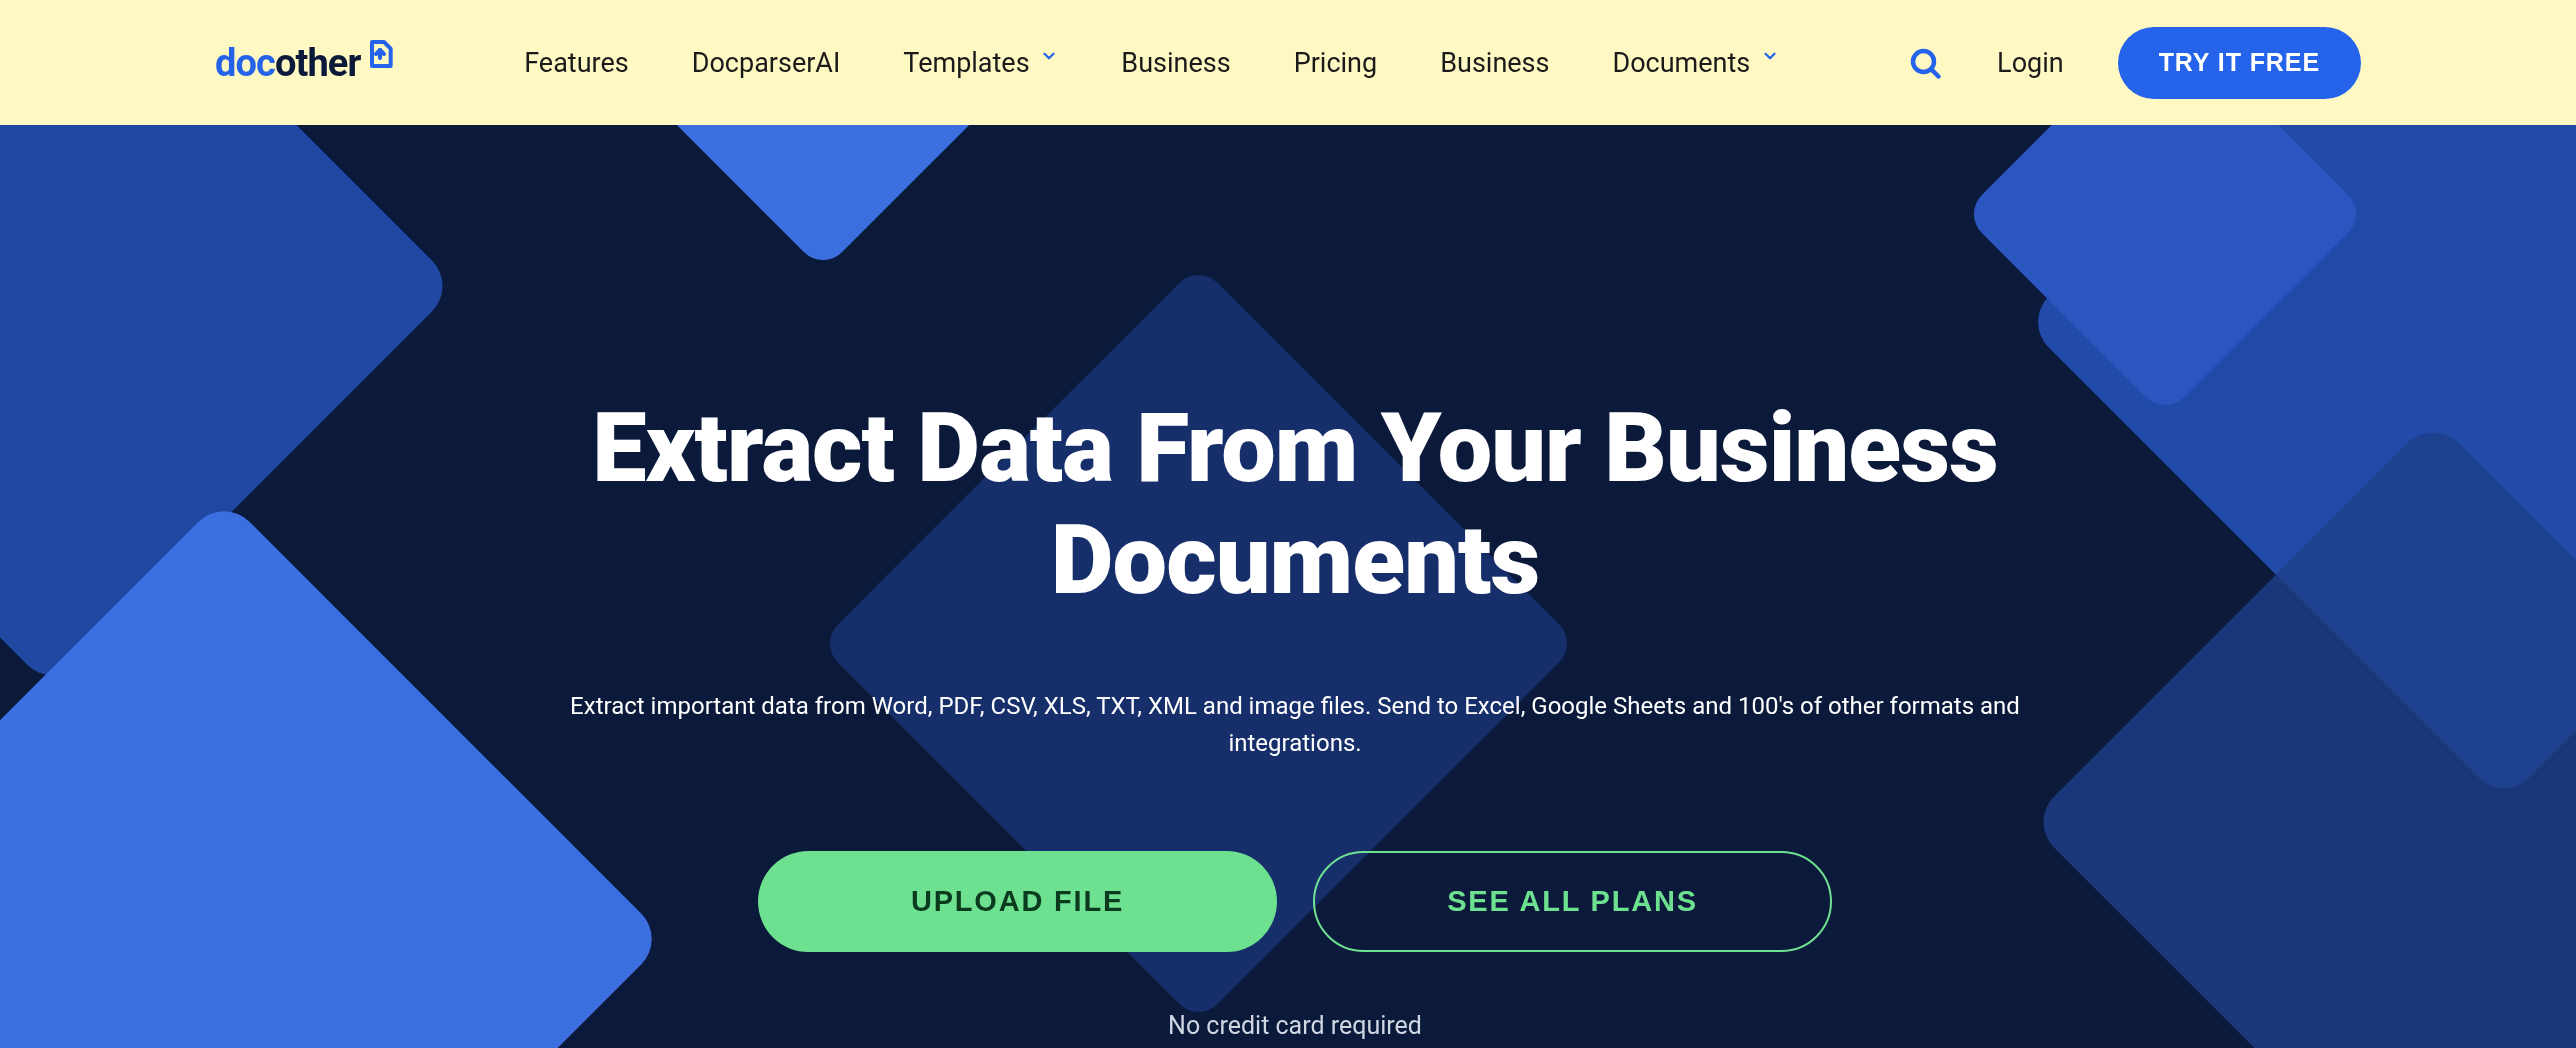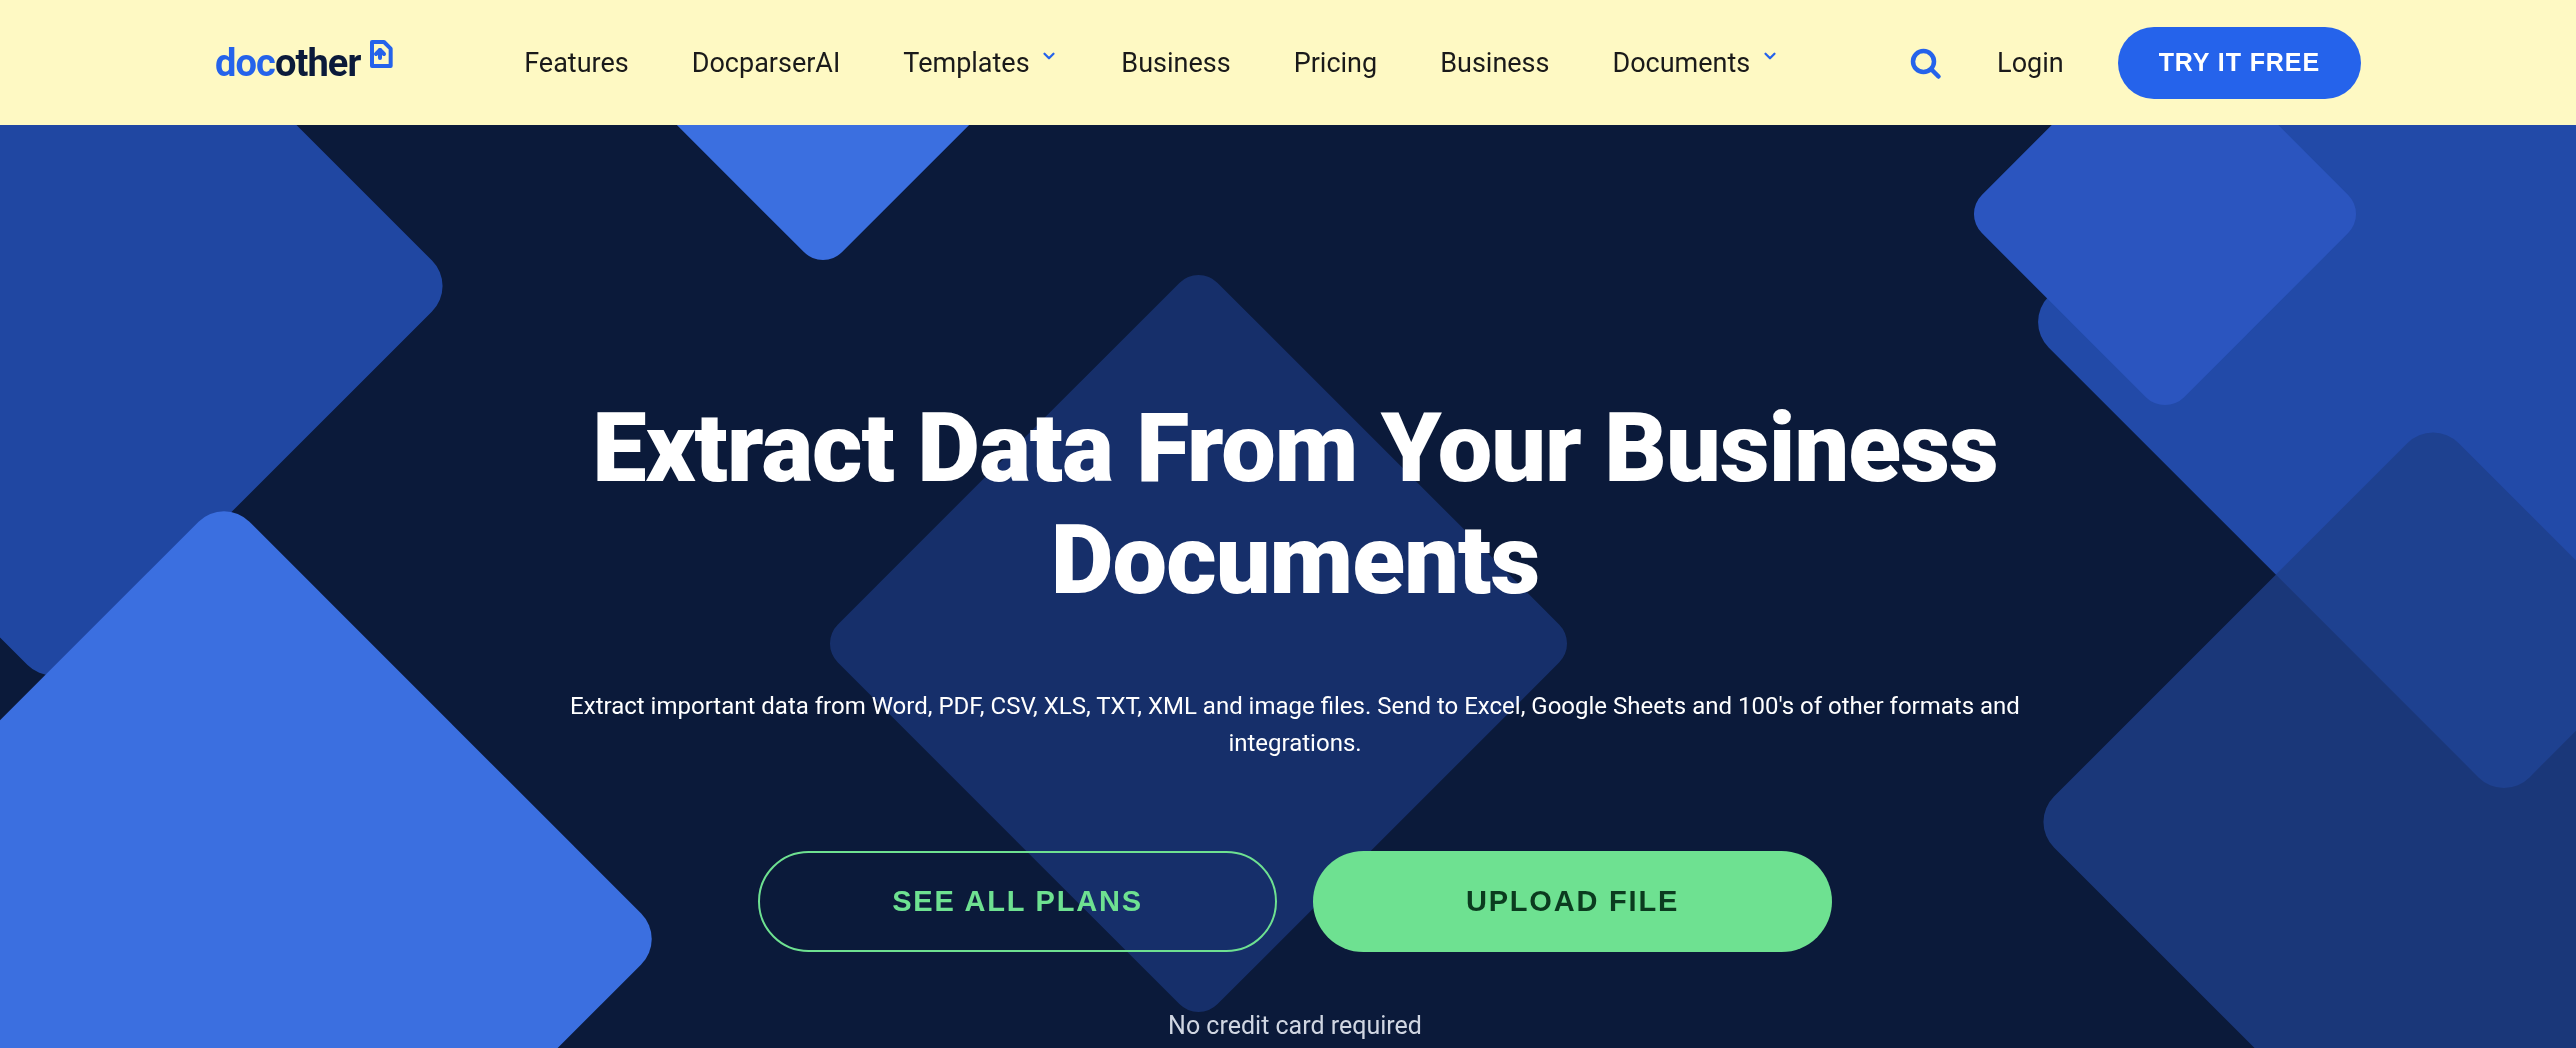--- a/index.html
+++ b/index.html
@@ -218,19 +218,19 @@
   <div class="hero-bg-shape shape3"></div>
   <div class="hero-bg-shape shape4"></div>
   <div class="hero-bg-shape shape5"></div>
   <div class="hero-bg-shape shape6"></div>
   <div class="hero-bg-shape shape7"></div>
 
   <div class="hero-content">
     <h1 class="hero-title">Extract Data From Your Business Documents</h1>
     <p class="hero-subtitle">Extract important data from Word, PDF, CSV, XLS, TXT, XML and image files. Send to Excel, Google Sheets and 100's of other formats and integrations.</p>
     <div class="hero-buttons">
+      <button class="btn btn-primary">UPLOAD FILE</button>
       <button class="btn btn-outline">SEE ALL PLANS</button>
-      <button class="btn btn-primary">UPLOAD FILE</button>
     </div>
     <p class="hero-note">No credit card required</p>
   </div>
 </section>
 
 
 </body></html>

